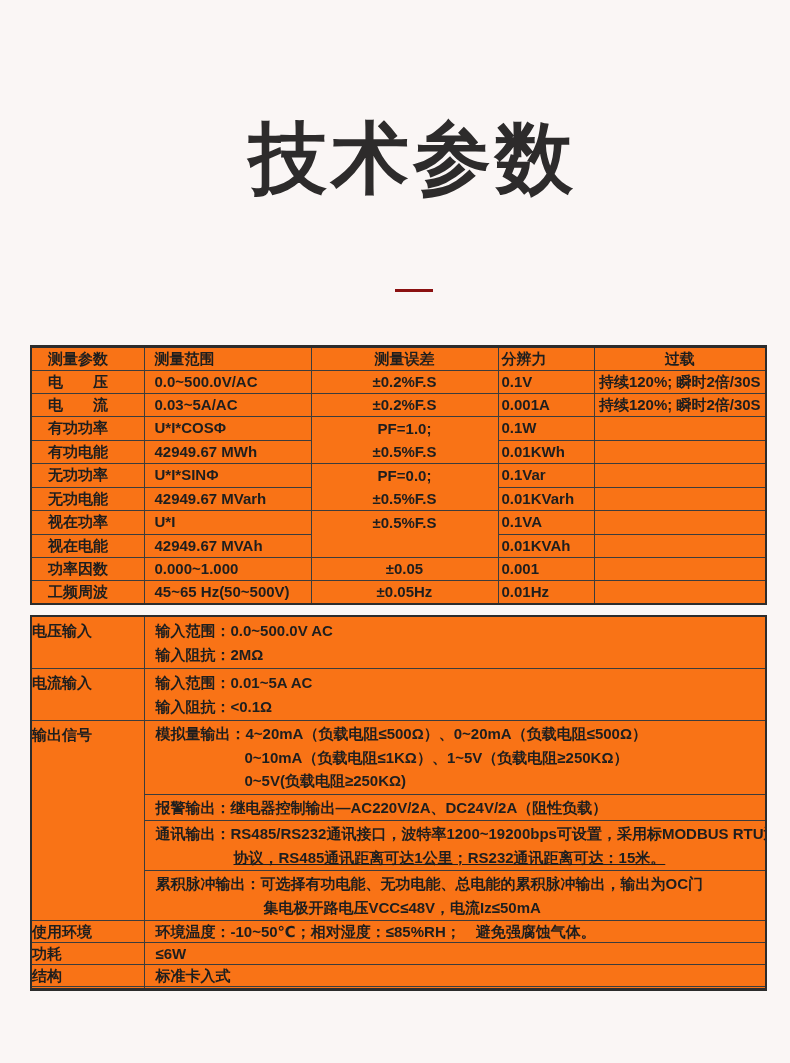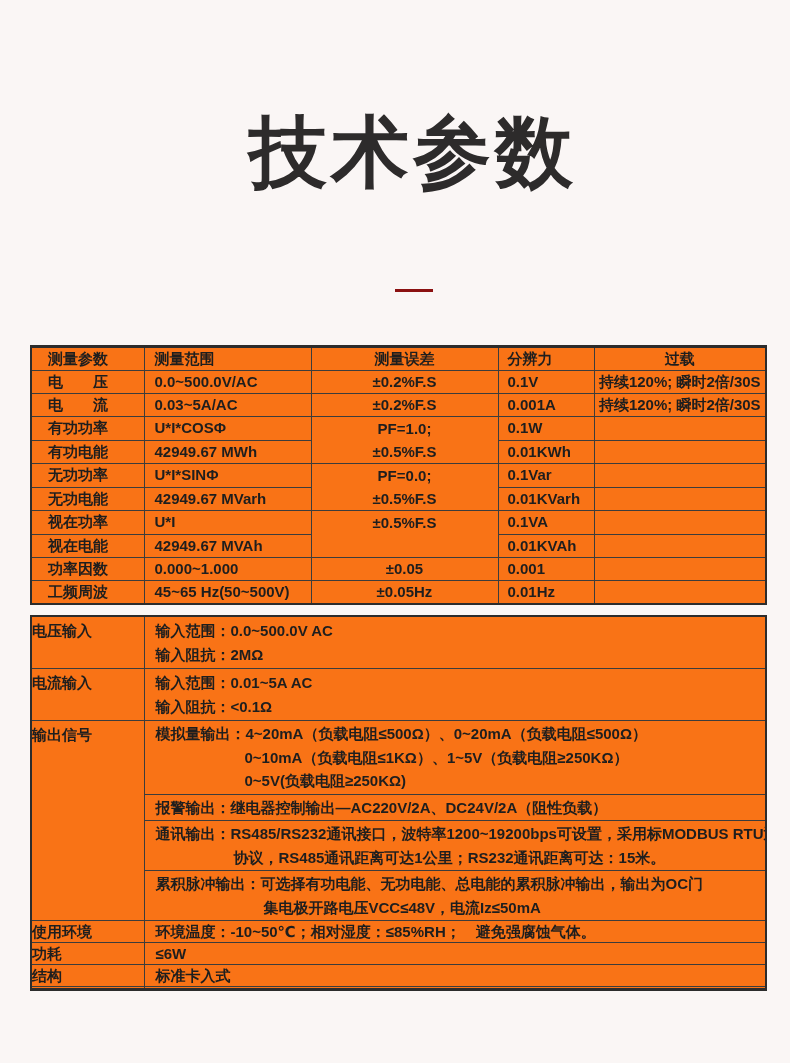--- a/index.html
+++ b/index.html
@@ -8,57 +8,57 @@
     background:#faf6f5;
     font-family:"Liberation Sans","DejaVu Sans",sans-serif;
     color:#222;
     overflow:hidden;
   }
   
   .title{
     position:absolute;top:112px;left:0;right:0;
     text-align:center;padding-left:36px;
     font-size:78px;line-height:1.18;font-weight:900;
-    letter-spacing:4px;color:#2d2b2b;font-family:Liberation Mono, monospace;
+    letter-spacing:4px;color:#2d2b2b;
   }
   .dash{
     position:absolute;top:289px;left:395px;
     width:38px;height:3px;background:#8b1111;
   }
   
   table{border-collapse:collapse;table-layout:fixed;background:#f97316;}
   td,th{
     border:1px solid #3c3c3c;
     font-size:15px;font-weight:600;color:#1e1e1e;
     padding:0;overflow:hidden;white-space:nowrap;
   }
   
   .t1{position:absolute;left:30px;top:345px;width:735px;border:2px solid #2c2c2c;border-top-width:3px;}
   .t1 th,.t1 td{height:22px;line-height:22px;}
   .t1 .c1{text-align:left;padding-left:16px;}
   .t1 .c2{text-align:left;padding-left:10px;}
   .t1 .c3{text-align:center;}
-  .t1 .c4{text-align:left;padding-left:9px;}
+  .t1 .c4{text-align:left;padding-left:3px;}
   .t1 .c5{text-align:center;}
   .t1 td.merged{padding:0;vertical-align:top;}
   .t1 .el{height:23px;line-height:23px;text-align:center;}
   
   .t2{position:absolute;left:30px;top:615px;width:735px;border:2px solid #2c2c2c;border-bottom-width:3px;}
   .t2 .lab{text-align:left;padding-left:0;vertical-align:top;line-height:21px;padding-top:3px;}
   .t2 .val{vertical-align:top;padding:2px 0 2px 11px;}
   .t2 .val div{line-height:23.5px;}
   .t2 tr.sr .lab{line-height:20px;padding-top:1px;}
   .t2 tr.sr .val{padding-top:0;padding-bottom:0;}
   .t2 tr.sr .val div{line-height:21px;}
   .t2 .val.p0{padding:0;}
   .blk{border-bottom:1px solid #3c3c3c;padding:1px 0 1px 11px;}
   .blk:last-child{border-bottom:none;}
   .blk div{line-height:23.5px;}
   .ind89{padding-left:89px;}
-  .ind78{padding-left:78px;}
+  .ind78{padding-left:78px;text-decoration:underline;}
   .ind108{padding-left:108px;}
 </style>
 </head>
 <body style="background: rgb(250, 246, 245);">
 
 <div class="title">技术参数</div>
 <div class="dash" style="background: rgb(139, 17, 17);"></div>
 
 <table class="t1">
   <colgroup>

